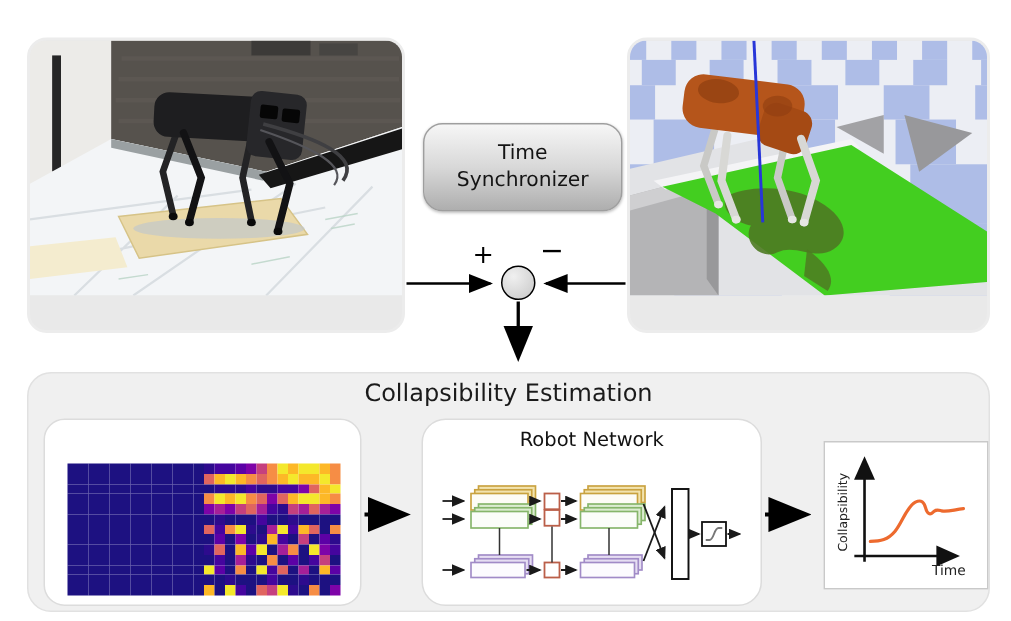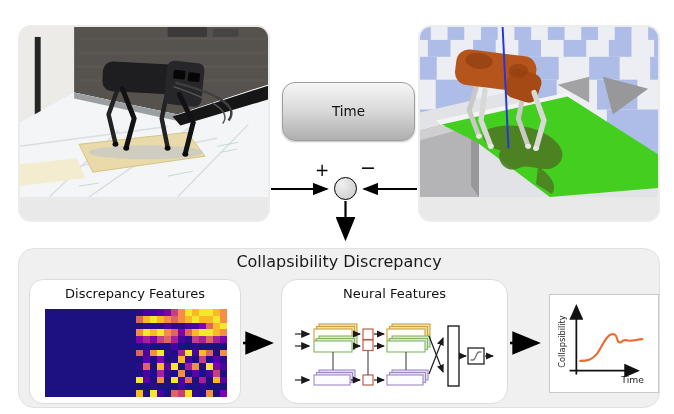--- a/index.html
+++ b/index.html
@@ -138,31 +138,31 @@
       <ellipse cx="60" cy="110" rx="3" ry="2.5" fill="#e6e6e3"></ellipse>
         <ellipse cx="72" cy="120" rx="3" ry="2.5" fill="#e6e6e3"></ellipse>
       <ellipse cx="110" cy="120" rx="3" ry="2.5" fill="#e6e6e3"></ellipse>
         <ellipse cx="118" cy="122" rx="3" ry="2.5" fill="#e6e6e3"></ellipse>
       <line x1="84" y1="0" x2="90" y2="122" stroke="#2836d8" stroke-width="2"></line>
     </svg>
   </div>
 
   <div id="timesync">
     <span>Time</span>
+    <span>Synchronizer</span>
   </div>
 
   <div id="sumcircle"></div>
   <div id="plus-sign" class="sign">+</div>
   <div id="minus-sign" class="sign">−</div>
 
   <div id="panel">
-    <div id="panel-title">Collapsibility Discrepancy</div>
+    <div id="panel-title">Collapsibility Estimation</div>
 
     <div id="disc-card" class="subcard">
-      <div class="sublabel">Discrepancy Features</div>
       <div id="heatmap">
           <div style="background: rgb(29, 17, 129);"></div>
           <div style="background: rgb(29, 17, 129);"></div>
           <div style="background: rgb(29, 17, 129);"></div>
           <div style="background: rgb(29, 17, 129);"></div>
           <div style="background: rgb(29, 17, 129);"></div>
           <div style="background: rgb(29, 17, 129);"></div>
           <div style="background: rgb(29, 17, 129);"></div>
           <div style="background: rgb(29, 17, 129);"></div>
           <div style="background: rgb(29, 17, 129);"></div>
@@ -492,21 +492,21 @@
           <div style="background: rgb(244, 232, 44);"></div>
           <div style="background: rgb(45, 11, 141);"></div>
           <div style="background: rgb(29, 17, 129);"></div>
           <div style="background: rgb(246, 141, 69);"></div>
           <div style="background: rgb(29, 17, 129);"></div>
           <div style="background: rgb(126, 3, 168);"></div>
         </div>
     </div>
 
     <div id="nn-card" class="subcard">
-      <div class="sublabel">Neural Features</div>
+      <div class="sublabel">Robot Network</div>
       <svg id="nn-svg" width="227" height="125" viewBox="0 0 227 125">
         <defs>
           <marker id="mS" markerWidth="7" markerHeight="6" refX="6" refY="3" orient="auto">
             <path d="M0,0 L7,3 L0,6 Z" fill="#1a1a1a"></path>
           </marker>
         </defs>
 
         <g stroke="#333" stroke-width="1.3">
           <line x1="13" y1="54" x2="27" y2="54" marker-end="url(#mS)"></line>
           <line x1="13" y1="66" x2="27" y2="66" marker-end="url(#mS)"></line>

